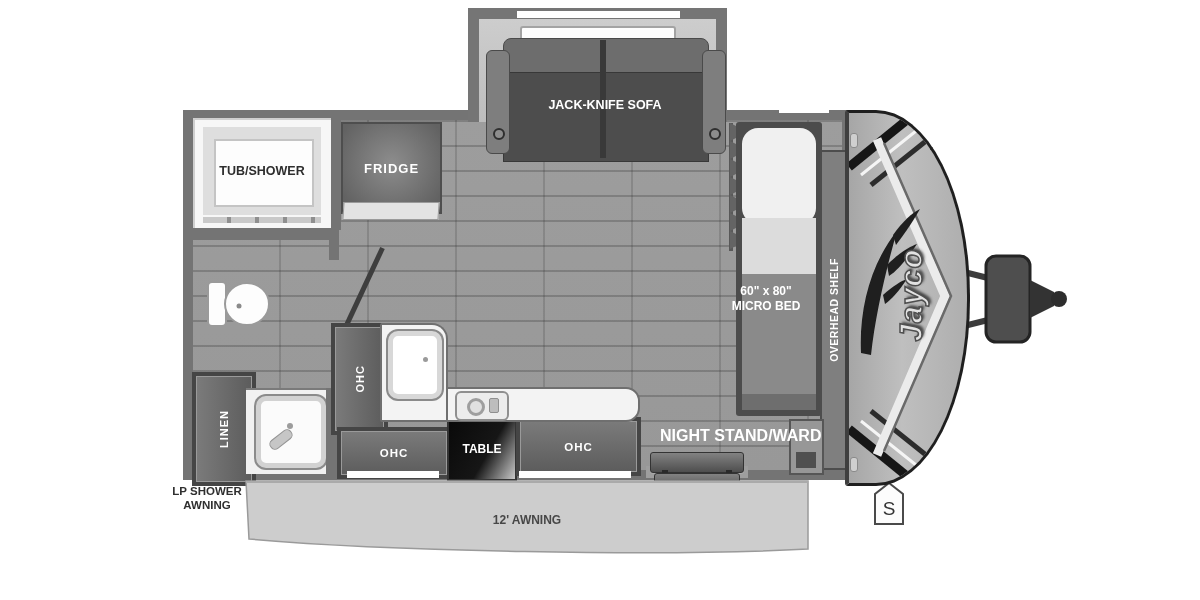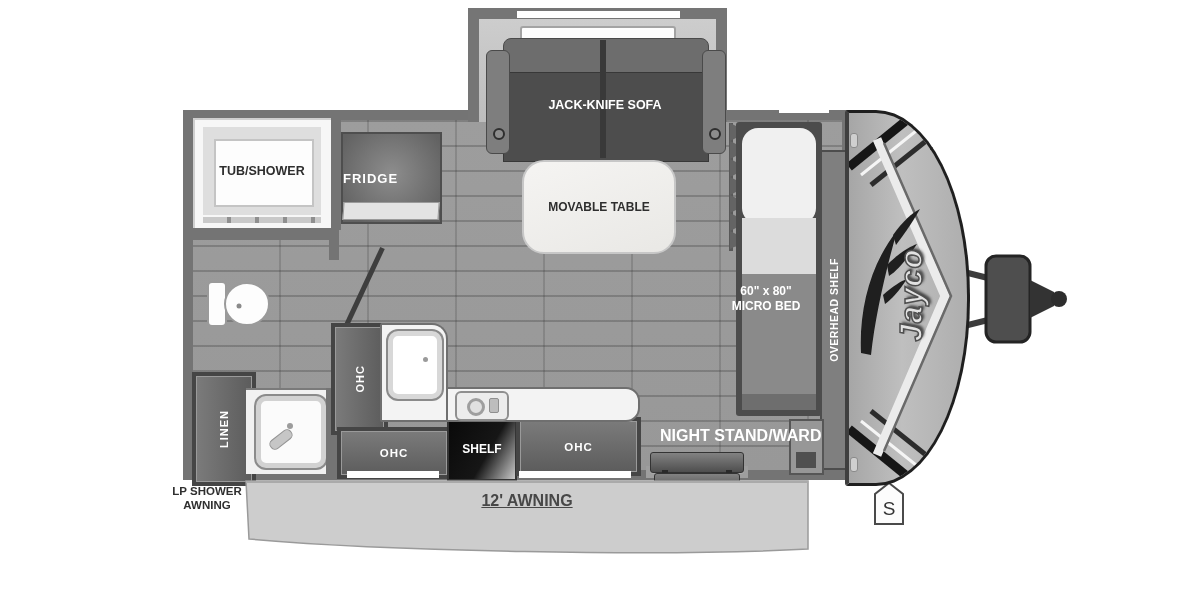--- a/index.html
+++ b/index.html
@@ -40,22 +40,22 @@
      transform-origin:50% 0;transform:rotate(25deg);}
   .linen{left:192px;top:372px;width:56px;height:106px;}
   .vanity{left:246px;top:388px;width:80px;height:84px;background:#f1f1f1;border-top:2px solid #7a7a7a;}
   .bath-sink{left:256px;top:396px;width:60px;height:62px;background:#fbfbfb;border:5px solid #d2d2d2;
      border-radius:10px;box-shadow:0 0 0 2px #8b8b8b;}
   .faucet{left:268px;top:434px;width:24px;height:9px;background:#c6c6c6;border:1px solid #949494;
      border-radius:5px;transform:rotate(-38deg);}
   .fdot{left:287px;top:423px;width:6px;height:6px;border-radius:50%;background:#9c9c9c;}
   .wall-vanity-right{left:326px;top:388px;width:14px;height:92px;background:#747474;}
   
-  .fridge{left:341px;top:132px;width:97px;height:88px;background:radial-gradient(circle at 50% 45%,#8d8d8d,#626262 85%);
-     border:2px solid #4e4e4e;display:flex;align-items:center;justify-content:flex-start;}
+  .fridge{left:341px;top:122px;width:97px;height:88px;background:radial-gradient(circle at 50% 45%,#8d8d8d,#626262 85%);
+     border:2px solid #4e4e4e;display:flex;align-items:center;justify-content:center;}
   .fridge-shelf{left:343px;top:202px;width:94px;height:16px;background:#e3e3e3;border:1px solid #9a9a9a;transform:skewX(-4deg);}
   
   .cab{position:absolute;background:linear-gradient(180deg,#7b7b7b,#5c5c5c);border:4px solid #454545;
      box-shadow:inset 0 0 0 1px #9a9a9a;display:flex;align-items:center;justify-content:center;}
   .cabv{background:linear-gradient(90deg,#7b7b7b,#5c5c5c);}
   .vt{writing-mode:vertical-rl;transform:rotate(180deg);}
   .ohc-v{left:331px;top:323px;width:49px;height:104px;}
   .ohc-bl{left:337px;top:427px;width:106px;height:44px;}
   .ohc-br{left:516px;top:417px;width:117px;height:51px;}
   .micro{left:447px;top:417px;width:66px;height:60px;background:linear-gradient(300deg,#c9c9c9 0%,#161616 42%,#090909 100%);
@@ -93,21 +93,21 @@
   
   .cap{left:845px;top:110px;width:118px;height:370px;
      background:linear-gradient(90deg,#a6a6a6,#bfbfbf 45%,#aeaeae);
      border:3px solid #1f1f1f;border-left:4px solid #3f3f3f;
      border-radius:3px 94px 94px 3px / 3px 186px 186px 3px;overflow:hidden;z-index:6;}
   .jayco{position:absolute;left:-12px;top:161px;width:150px;height:42px;line-height:42px;text-align:center;
      transform:rotate(-90deg);font-style:italic;font-weight:800;font-size:31px;letter-spacing:1px;
      color:#e2e2e2;-webkit-text-stroke:1.5px #4f4f4f;text-shadow:2px 2px 3px #3c3c3c;}
   .latch{position:absolute;left:1px;width:6px;height:13px;background:#cfcfcf;border:1px solid #8a8a8a;border-radius:3px;}
   
-  .awn-label{left:447px;top:492px;width:160px;color:#474747;font-size:16px;text-decoration:underline;}
+  .awn-label{left:447px;top:513px;width:160px;color:#474747;font-size:12px;}
   .lp-label{left:166px;top:485px;width:82px;color:#2f2f2f;font-size:11.5px;line-height:13.5px;}
 </style>
 </head>
 <body>
 
 <div id="stage">
 
   <div class="abs body-wall"></div>
   <div class="abs floor"></div>
 
@@ -163,29 +163,26 @@
     <div class="abs knob"></div>
   </div>
 
   <div class="cab cabv ohc-v">
     <span class="vt lbl" style="position:static;font-size:11px;letter-spacing:1px;">OHC</span>
   </div>
   <div class="cab ohc-bl">
     <span class="lbl" style="position:static;font-size:11.5px;letter-spacing:1px;">OHC</span>
   </div>
   <div class="abs micro">
-    <span class="lbl" style="position:static;font-size:12px;">SHELF</span>
+    <span class="lbl" style="position:static;font-size:12px;">TABLE</span>
   </div>
   <div class="cab ohc-br">
     <span class="lbl" style="position:static;font-size:11.5px;letter-spacing:1px;">OHC</span>
   </div>
 
-  <div class="abs table">
-    <span class="lbl dk" style="position:static;font-size:12px;">MOVABLE TABLE</span>
-  </div>
 
   <svg class="abs" style="left:722px;top:121px;" width="30" height="132" viewBox="0 0 30 132">
     <rect x="7" y="2" width="4" height="128" fill="#585858"></rect>
     <g fill="#646464">
       <path d="M8,2 L26,11 L8,20 Z"></path>
         <path d="M8,20 L26,29 L8,38 Z"></path>
       <path d="M8,38 L26,47 L8,56 Z"></path>
         <path d="M8,56 L26,65 L8,74 Z"></path>
       <path d="M8,74 L26,83 L8,92 Z"></path>
         <path d="M8,92 L26,101 L8,110 Z"></path>

